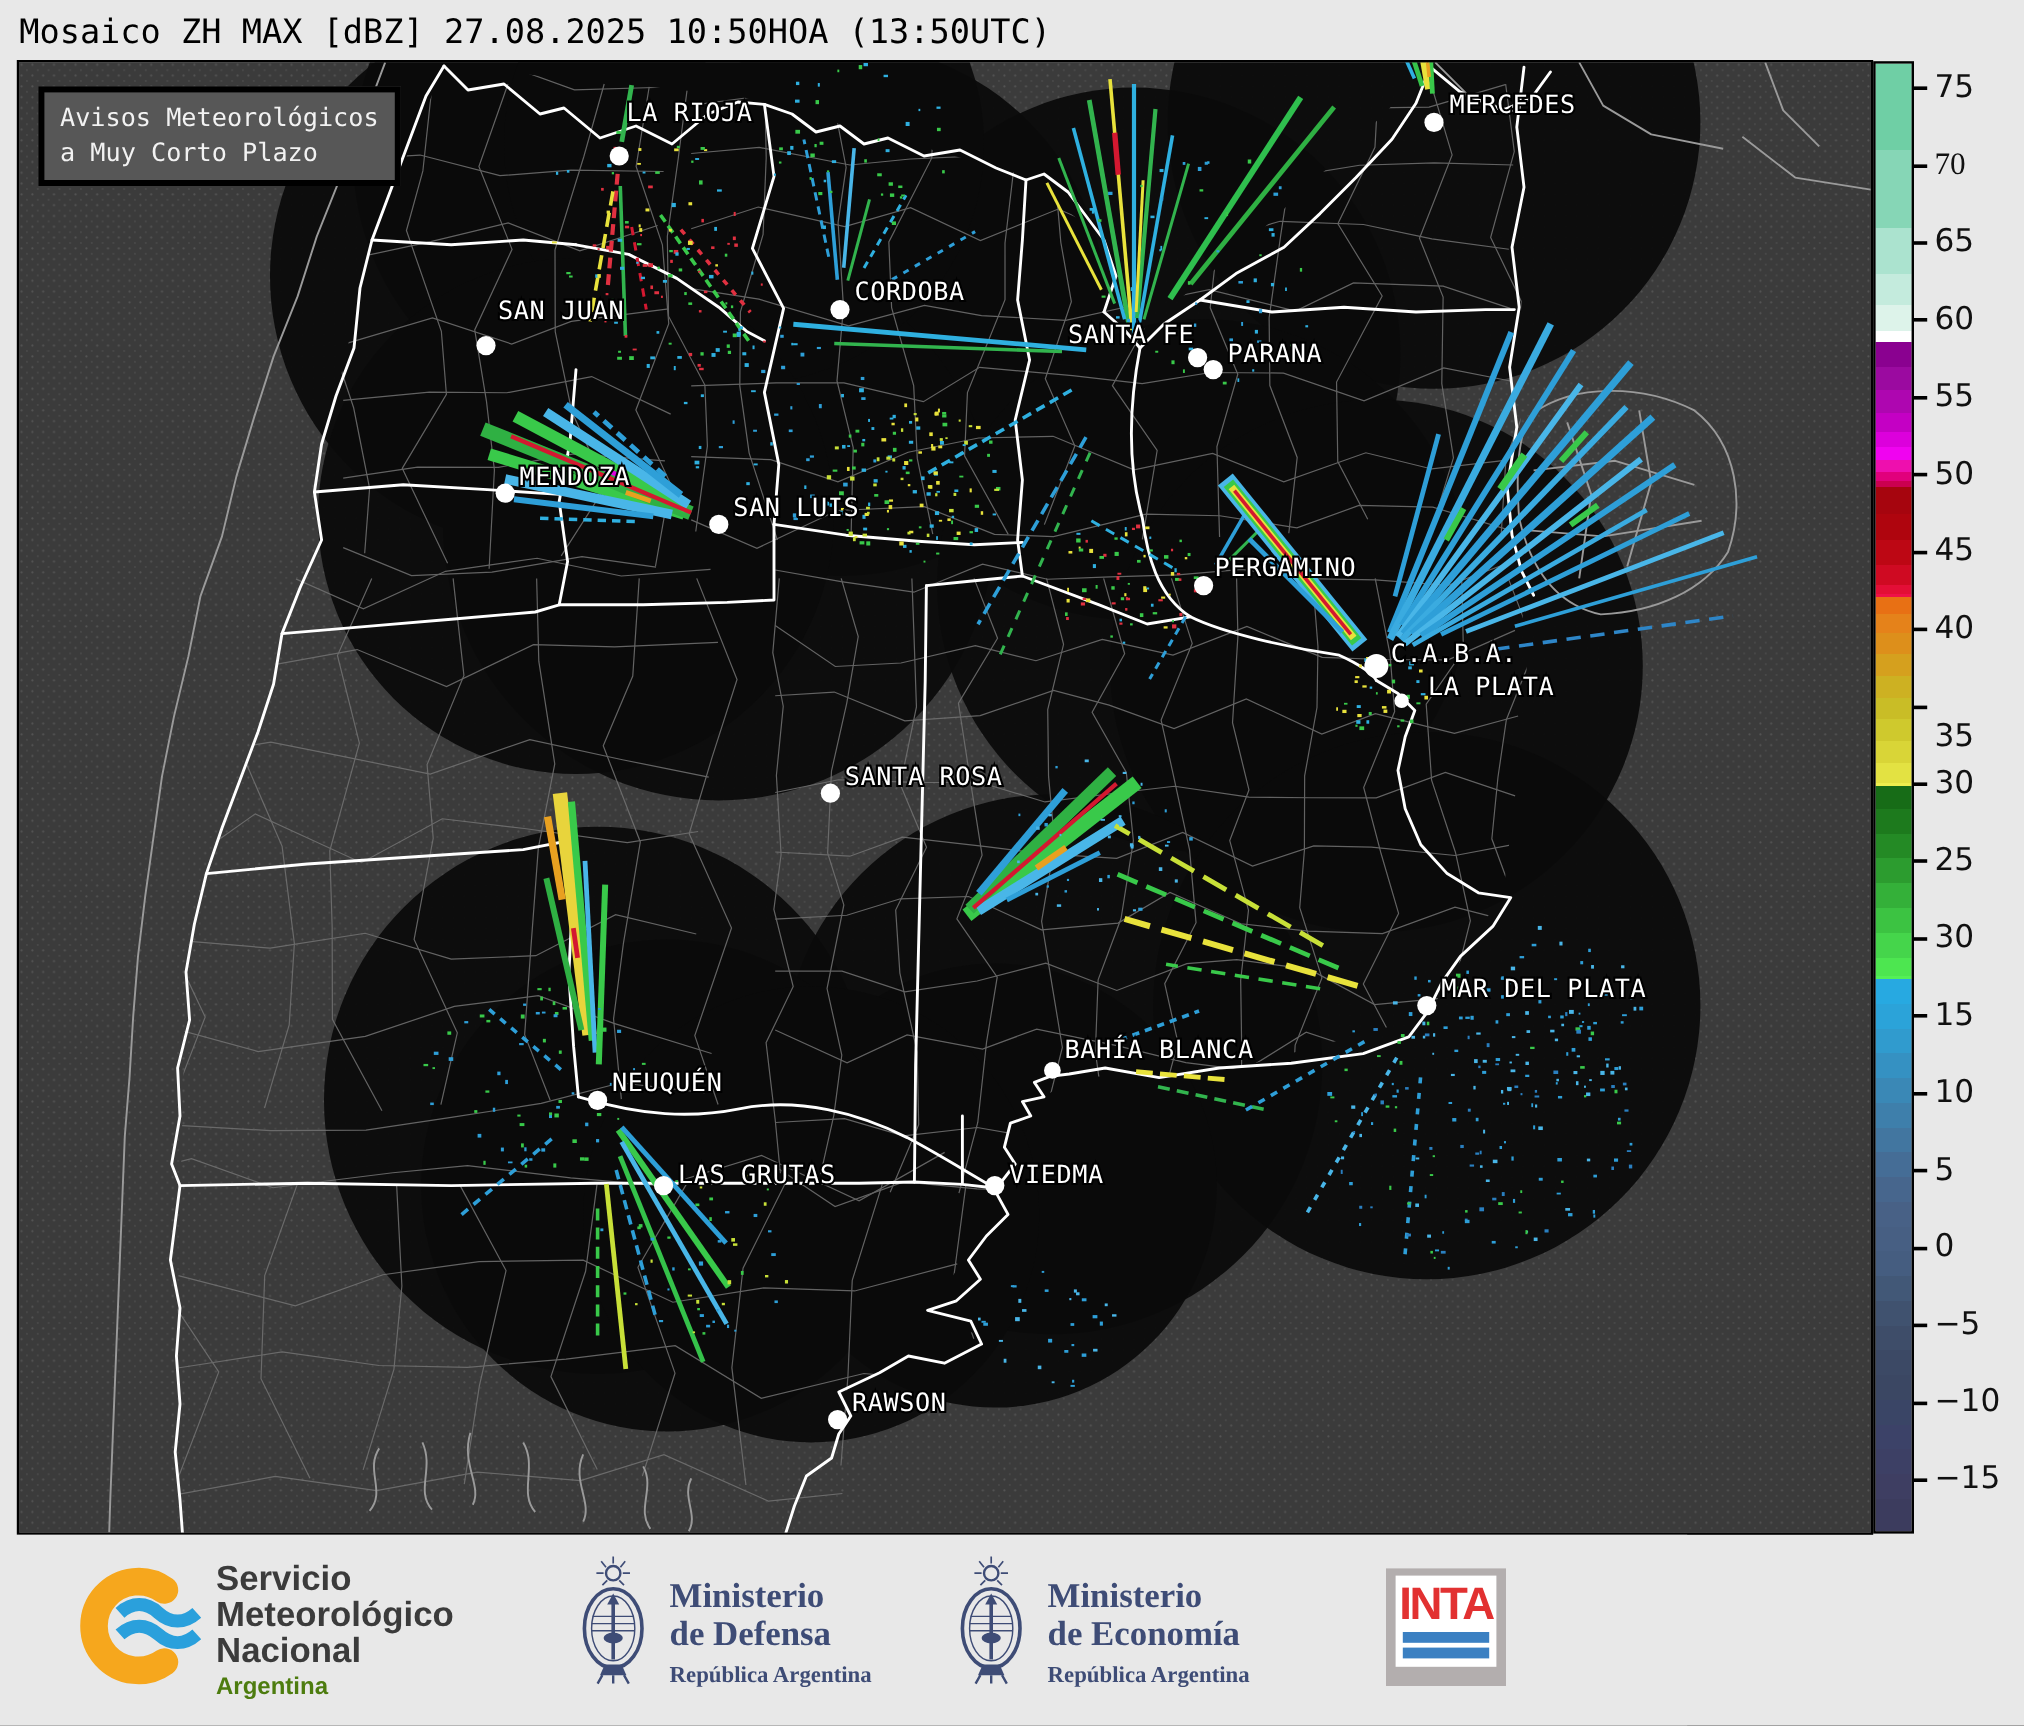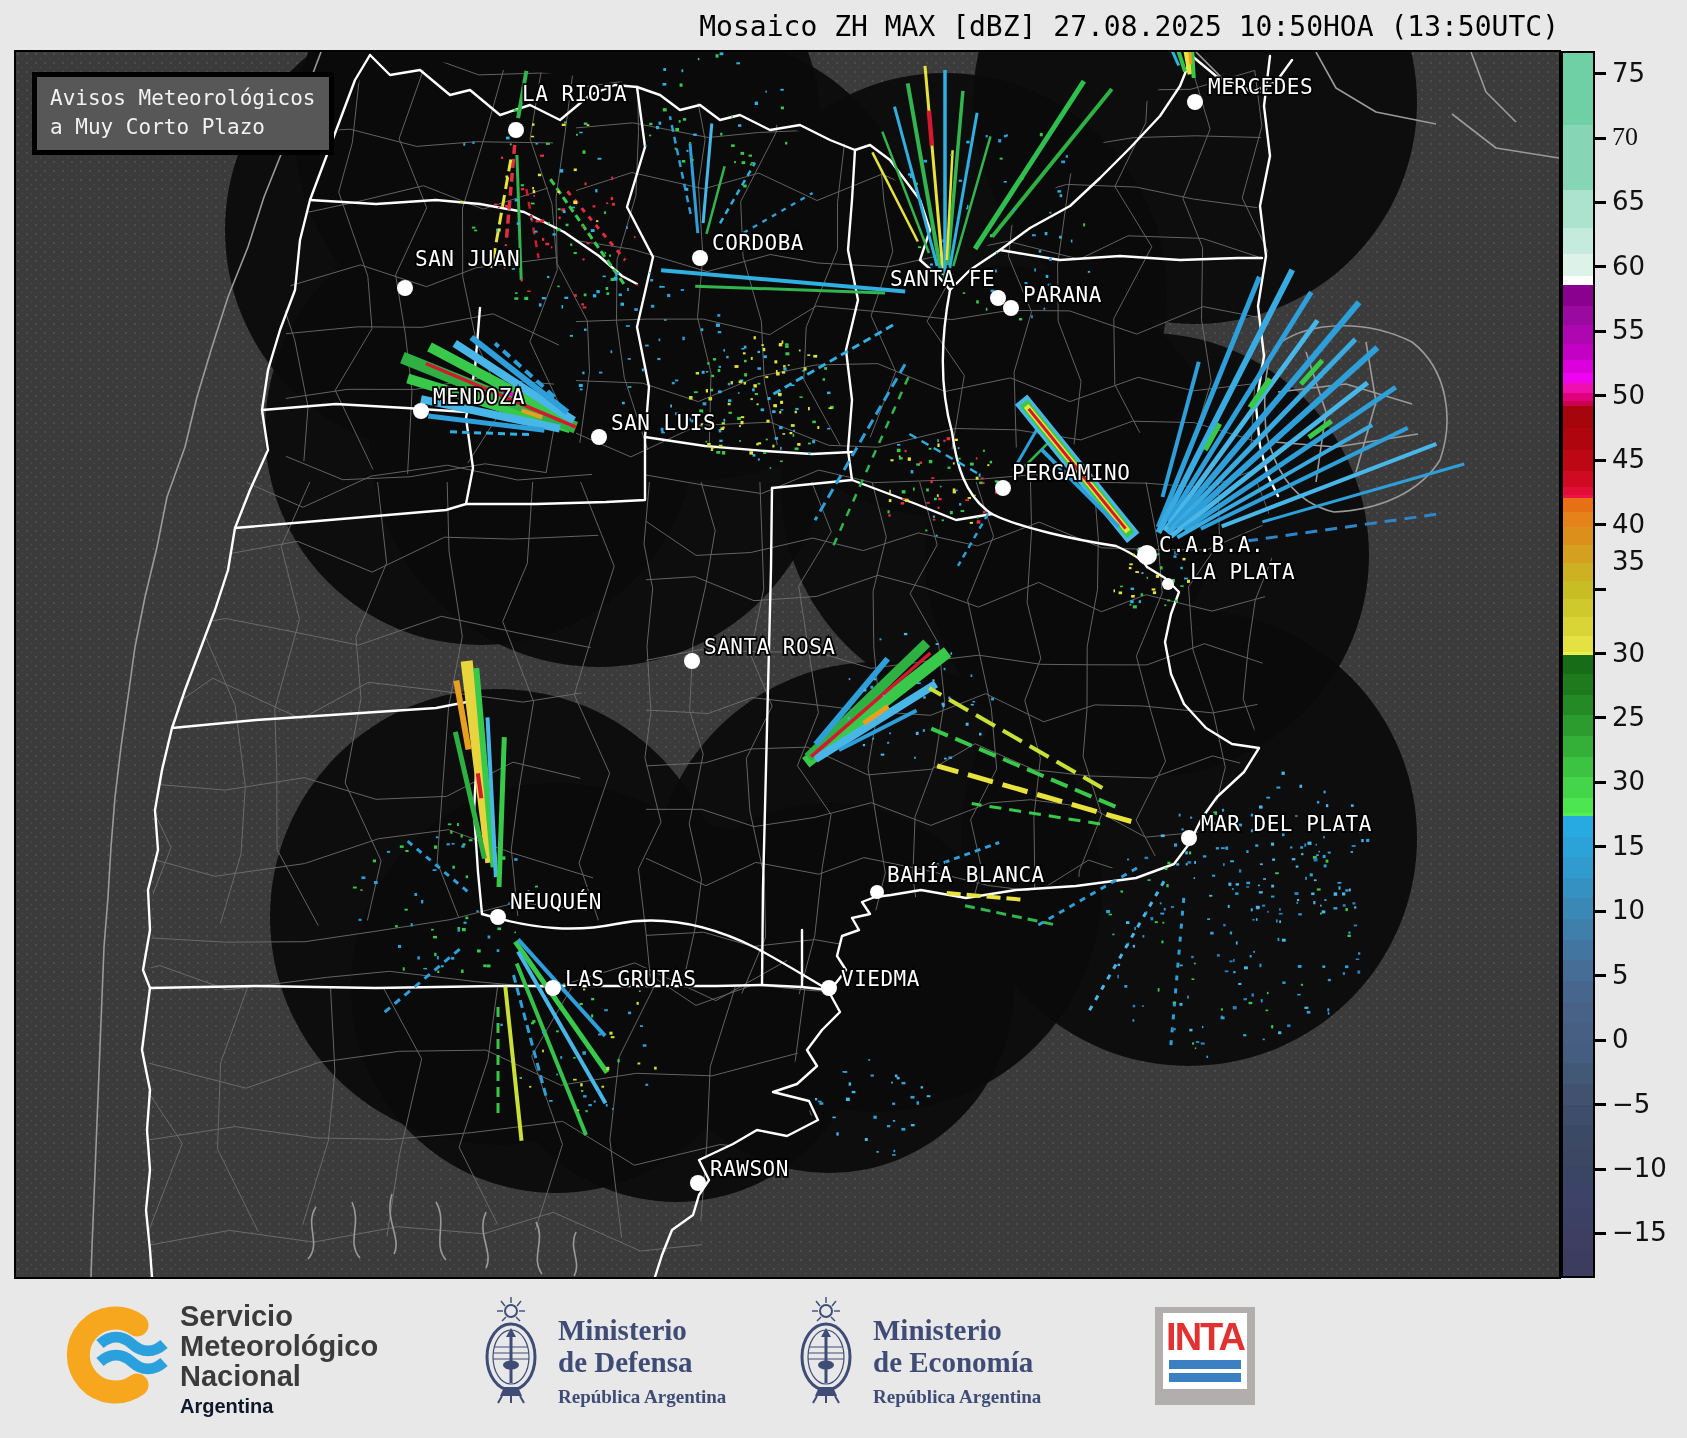--- a/index.html
+++ b/index.html
@@ -1,36 +1,36 @@
 <!DOCTYPE html>
 <html><head>
 <meta charset="utf-8">
 <style>
   html,body{margin:0;padding:0}
   body{width:1687px;height:1438px;position:relative;background:#e8e8e8;overflow:hidden;
        font-family:"DejaVu Sans",sans-serif}
-  .title{position:absolute;left:16px;top:10px;width:1543px;text-align:right;
+  .title{position:absolute;left:16px;top:10px;width:1543px;text-align:left;
          font:28px "DejaVu Sans Mono",monospace;color:#000;white-space:nowrap}
   .map{position:absolute;left:16px;top:52px;width:1543px;height:1225px;background:#3b3b3b;
        outline:2px solid #000}
   .map svg{position:absolute;left:0;top:0}
   .map svg text{font:21px "DejaVu Sans Mono",monospace;letter-spacing:.5px;
        paint-order:stroke;stroke:#000;stroke-width:3.5px;fill:#fff}
   .badge{position:absolute;left:32px;top:72px;background:#575757;border:5px solid #000000;
        color:#f2f2f2;font:21px/1.4 "DejaVu Sans Mono",monospace;padding:7px 13px;white-space:nowrap}
   .badge span{display:block}
   .colorbar{position:absolute;left:1563px;top:53px;width:30px;height:1223px;outline:2px solid #000}
   .cb-tick{position:absolute;left:1595px;width:11px;height:3px;background:#000}
   .cb-label{position:absolute;left:1612px;height:32px;line-height:32px;
        font:26px "DejaVu Sans",sans-serif;color:#111;white-space:nowrap}
   .footer{position:absolute;left:0;top:1279px;width:1406px;height:159px;background:#e8e8e8}
   .smn-logo{position:absolute;left:56px;top:21px}
   .smn-text{position:absolute;left:180px;top:22px;color:#3b3b3b;
        font:700 29px/1.04 "Liberation Sans",sans-serif}
-  .smn-arg{font:700 20px "Liberation Sans",sans-serif;color:#0f172a;margin-top:4px}
+  .smn-arg{font:700 20px "Liberation Sans",sans-serif;color:#4d7c0f;margin-top:4px}
   .ministry{position:absolute;top:14px}
   .ministry .shield{position:absolute;left:0;top:0}
   .ministry .mtext{position:absolute;left:78px;top:22px;white-space:nowrap}
   .min-name{font:700 29px/1.1 "Liberation Serif",serif;color:#3e4c76}
   .min-sub{font:700 19px "Liberation Serif",serif;color:#3e4c76;margin-top:7px}
   .def-block{left:480px}
   .eco-block{left:795px}
   .inta{position:absolute;left:1155px;top:28px;width:100px;height:98px;background:#b3aeae}
   .inta-in{position:absolute;left:8px;top:6px;width:84px;height:76px;background:#fff;text-align:center}
   .inta-word{font:900 38px/1 "Liberation Sans",sans-serif;color:#e23131;letter-spacing:-2px;margin-top:5px}
@@ -1240,21 +1240,21 @@
     <div class="cb-label" style="top: 250.928px;">60</div>
     <div class="cb-tick" style="top: 329.865px;"></div>
     <div class="cb-label" style="top: 315.365px;">55</div>
     <div class="cb-tick" style="top: 394.301px;"></div>
     <div class="cb-label" style="top: 379.801px;">50</div>
     <div class="cb-tick" style="top: 458.737px;"></div>
     <div class="cb-label" style="top: 444.237px;">45</div>
     <div class="cb-tick" style="top: 523.173px;"></div>
     <div class="cb-label" style="top: 508.673px;">40</div>
     <div class="cb-tick" style="top: 587.61px;"></div>
-    <div class="cb-label" style="top: 546px;">35</div>
+    <div class="cb-label" style="top: 599px;">35</div>
     <div class="cb-tick" style="top: 652.046px;"></div>
     <div class="cb-label" style="top: 637.546px;">30</div>
     <div class="cb-tick" style="top: 716.482px;"></div>
     <div class="cb-label" style="top: 701.982px;">25</div>
     <div class="cb-tick" style="top: 780.918px;"></div>
     <div class="cb-label" style="top: 766.418px;">30</div>
     <div class="cb-tick" style="top: 845.355px;"></div>
     <div class="cb-label" style="top: 830.855px;">15</div>
     <div class="cb-tick" style="top: 909.791px;"></div>
     <div class="cb-label" style="top: 895.291px;">10</div>

